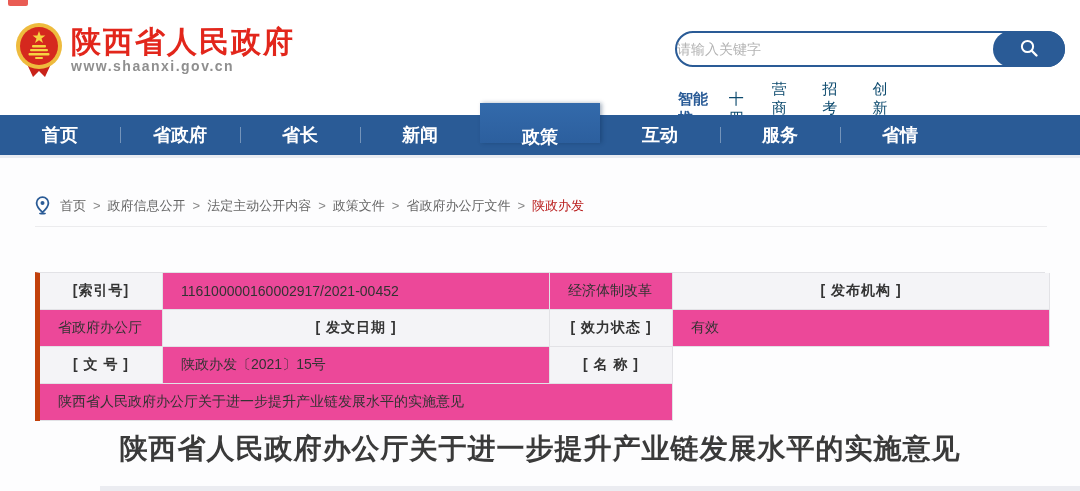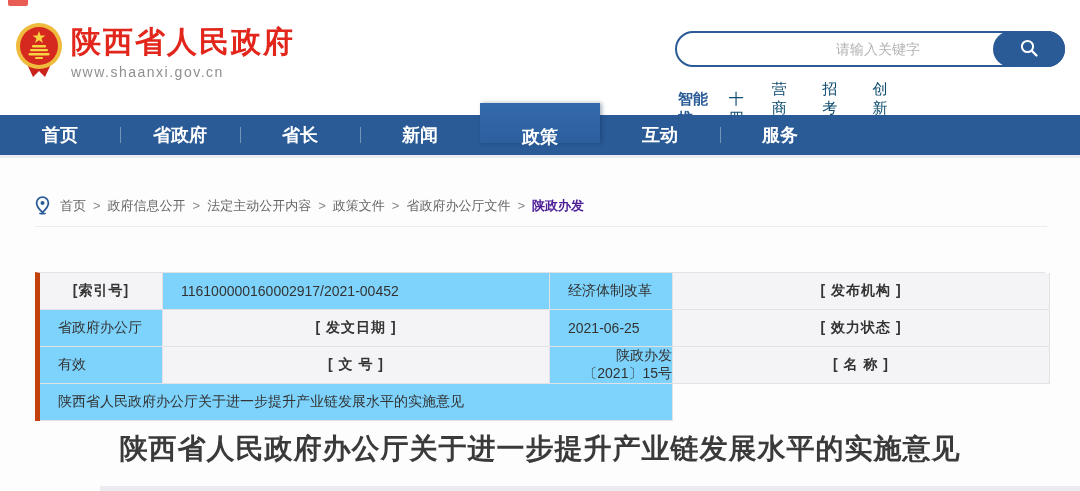--- a/index.html
+++ b/index.html
@@ -6,26 +6,26 @@
   html,body { width:1080px; height:491px; overflow:hidden; background:#ffffff;
     font-family:"Liberation Sans","DejaVu Sans",sans-serif; }
 
   
   .header { position:relative; width:923px; height:115px; background:#ffffff; }
   .top-red-dash { position:absolute; left:8px; top:0; width:20px; height:6px;
     background:#e2261b; opacity:.75; border-radius:0 0 2px 2px; }
   .logo { position:absolute; left:15px; top:20px; display:flex; align-items:flex-start; cursor:pointer; }
   .logo-text { margin-left:8px; padding-top:6px; }
   .site-name { font-size:30px; font-weight:bold; color:#e2261b; letter-spacing:2px; line-height:32px; }
-  .site-url { margin-top:6px; font-size:14px; color:#8f8f8f; letter-spacing:1.5px; font-weight:normal; }
+  .site-url { font-size:14px; color:#8f8f8f; letter-spacing:1.5px; font-weight:bold; }
 
   .search-box { position:absolute; left:675px; top:31px; width:390px; height:36px;
     border:2px solid #2a5b96; border-radius:18px; background:#fff; display:flex; align-items:center; }
-  .search-box input { flex:1; height:30px; border:none; outline:none; padding-left:16px;
-    font-size:14px; color:#333; background:transparent; font-family:inherit;text-align:center; }
+  .search-box input { flex:1; height:30px; border:none; outline:none; 
+    font-size:14px; color:#333; background:transparent; font-family:inherit; }
   .search-box input::placeholder { color:#b3b3b3; }
   .search-btn { position:absolute; right:-2px; top:-2px; width:72px; height:36px;
     background:#2a5b96; border:none; border-radius:18px; cursor:pointer;
     display:flex; align-items:center; justify-content:center; }
 
   .recommend { position:absolute; left:678px; top:80px; display:flex; align-items:center; font-size:15px; }
   .rec-label { font-weight:bold; color:#2a5b96; margin-right:14px; }
   .recommend a { color:#0c4a6e; text-decoration:none; margin-right:21px; cursor:pointer; }
 
   
@@ -41,28 +41,28 @@
   .nav-item.active::before, .nav-item.active + .nav-item::before { display:none; }
 
   
   .content { position:absolute; left:0; top:158px; width:1080px; height:333px; background:#fdfdfe; }
 
   .breadcrumb { position:absolute; left:35px; top:38px; display:flex; align-items:center;
     font-size:13px; color:#666; }
   .breadcrumb .pin { margin-right:10px; display:flex; }
   .breadcrumb a { color:#666; text-decoration:none; cursor:pointer; }
   .breadcrumb .sep { margin:0 7px; color:#888; }
-  .breadcrumb .current { color:#4c1d95; font-weight:bold; }
+  .breadcrumb .current { color:#b91c1c; font-weight:normal; }
   .crumb-divider { position:absolute; left:35px; top:68px; width:1012px; height:1px; background:#ececee; }
 
   .meta-table { position:absolute; left:35px; top:114px; width:1010px;
     display:grid; grid-template-columns:123px 387px 123px 377px; grid-auto-rows:37px;
     border-top:1px solid #e2e2e6; border-left:5px solid #c2410c; font-size:14px; color:#333;text-align:right; }
   .meta-table .cell { border-right:1px solid #e2e2e6; border-bottom:1px solid #e2e2e6;
-    display:flex; align-items:center; background:#7dd3fc; }
+    display:flex; align-items:center; background:#ec4899; }
   .meta-table .label { background:#f4f4f7; justify-content:center; font-weight:bold; letter-spacing:1px; }
   .meta-table .value { padding-left:18px; }
   .meta-table .span3 { grid-column:span 3; }
 
   .article-title { position:absolute; left:0; top:272px; width:1080px; text-align:center;
     font-size:28px; font-weight:bold; color:#3a3a3a; letter-spacing:1px; }
 
   .bottom-edge { position:absolute; left:100px; top:328px; width:980px; height:5px; background:#ebecf1; }
 </style>
 </head>
@@ -112,20 +112,21 @@
 </div>
 
 <div class="nav">
   <div class="nav-item">首页</div>
   <div class="nav-item">省政府</div>
   <div class="nav-item">省长</div>
   <div class="nav-item">新闻</div>
   <div class="nav-item active">政策</div>
   <div class="nav-item">互动</div>
   <div class="nav-item">服务</div>
+  <div class="nav-item">省情</div>
 </div>
 
 <div class="content">
 
   <div class="breadcrumb">
     <span class="pin">
       <svg width="15" height="19" viewBox="0 0 15 19">
         <path d="M7.5,1.2 C4.2,1.2 1.6,3.8 1.6,7.1 C1.6,11.2 7.5,16.4 7.5,16.4 C7.5,16.4 13.4,11.2 13.4,7.1 C13.4,3.8 10.8,1.2 7.5,1.2 Z" fill="none" stroke="#2a5b96" stroke-width="1.8"></path>
         <circle cx="7.5" cy="7" r="2" fill="#2a5b96"></circle>
         <ellipse cx="7.5" cy="17.6" rx="3.4" ry="1" fill="#2a5b96"></ellipse>
@@ -146,21 +147,20 @@
   <div class="crumb-divider"></div>
 
   <div class="meta-table">
     <div class="cell label">[索引号]</div>
     <div class="cell value">116100000160002917/2021-00452</div>
     <div class="cell value">经济体制改革</div>
 
     <div class="cell label">[ 发布机构 ]</div>
     <div class="cell value">省政府办公厅</div>
     <div class="cell label">[ 发文日期 ]</div>
-    <div class="cell value">2021-06-25</div>
 
     <div class="cell label">[ 效力状态 ]</div>
     <div class="cell value">有效</div>
     <div class="cell label">[ 文 号 ]</div>
     <div class="cell value">陕政办发〔2021〕15号</div>
 
     <div class="cell label">[ 名 称 ]</div>
     <div class="cell value span3">陕西省人民政府办公厅关于进一步提升产业链发展水平的实施意见</div>
   </div>
 

